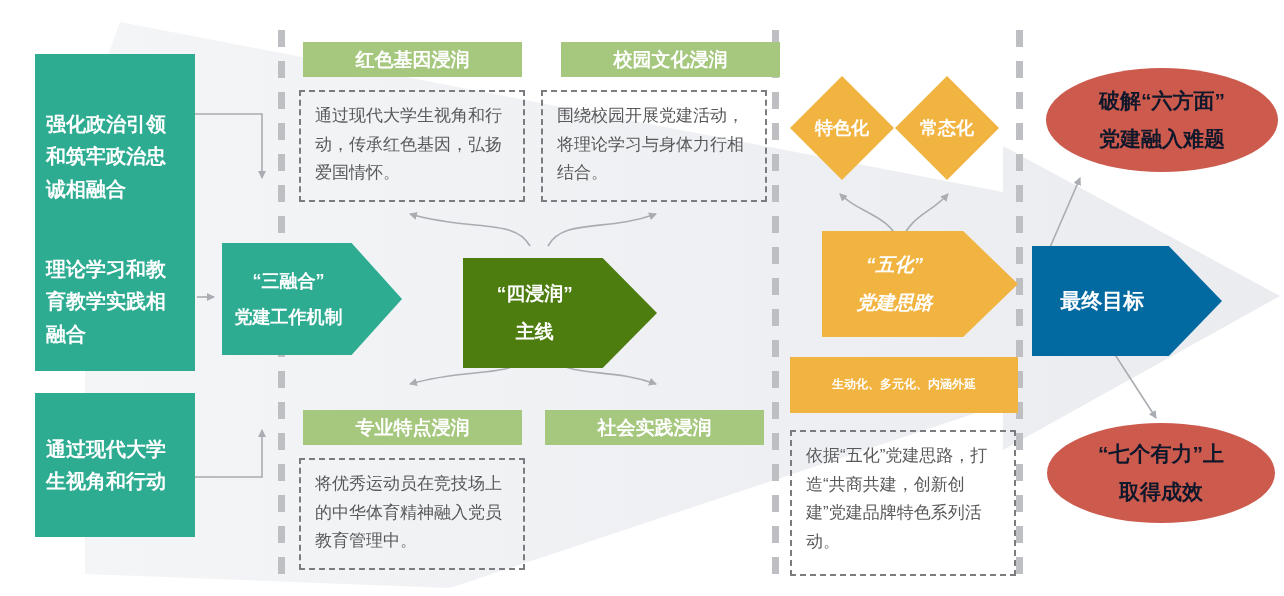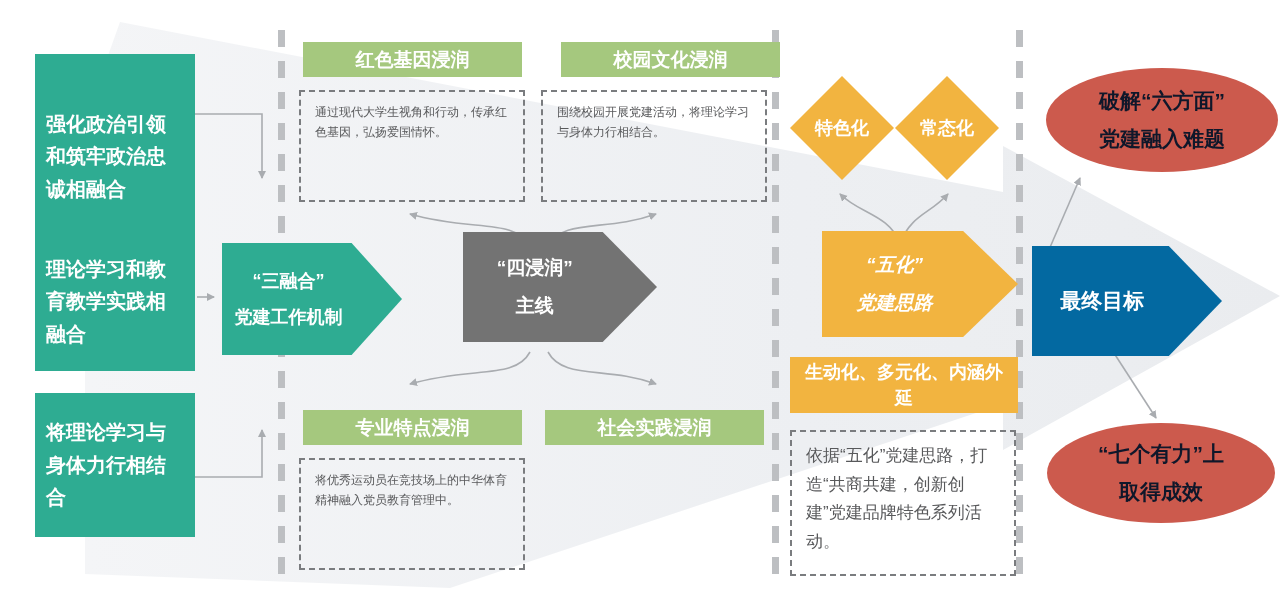--- a/index.html
+++ b/index.html
@@ -21,42 +21,42 @@
   
   .teal-box{position:absolute;left:35px;width:160px;background:#2eac92;color:#fff;
     font-weight:bold;font-size:20px;line-height:1.62;padding:14px 11px;display:flex;align-items:center;}
   .tb1{top:54px;height:205px;} .tb2{top:232px;height:139px;} .tb3{top:393px;height:144px;}
 
   
   .pent{position:absolute;color:#fff;font-weight:bold;display:flex;align-items:center;justify-content:center;
     text-align:center;white-space:pre-line;clip-path:polygon(0 0,72% 0,100% 50%,72% 100%,0 100%);}
   .pent-inner{padding-right:26%;line-height:2.0;}
   .p-teal{left:222px;top:243px;width:180px;height:112px;background:#2eac92;font-size:18px;}
-  .p-green{left:463px;top:232px;width:194px;height:110px;background:#737373;font-size:19px;}
+  .p-green{left:463px;top:258px;width:194px;height:110px;background:#4d7c0f;font-size:19px;}
   .p-orange{left:822px;top:231px;width:196px;height:106px;background:#f2b440;font-size:19px;font-style:italic;}
   .p-red{left:1032px;top:246px;width:190px;height:110px;background:#0369a1;font-size:21px;}
 
   
   .card-title{position:absolute;width:219px;height:35px;background:#a5c87e;color:#fff;font-weight:bold;
     font-size:19px;display:flex;align-items:center;justify-content:center;}
   .ct1{left:303px;top:42px;} .ct2{left:545px;top:42px;margin-left:16px;}
   .ct3{left:303px;top:410px;} .ct4{left:545px;top:410px;}
-  .dash-box{position:absolute;width:226px;border:2px dashed #7a7c7f;color:#58595b;font-size:12px;
+  .dash-box{position:absolute;width:226px;border:2px dashed #7a7c7f;color:#58595b;font-size:17px;
     line-height:1.68;padding:10px 14px;background:transparent;}
   .db1{left:299px;top:90px;height:112px;} .db2{left:541px;top:90px;height:112px;}
   .db3{left:299px;top:458px;height:112px;} .db4{left:541px;top:458px;height:112px;}
   .db5{left:790px;top:430px;height:146px;font-size:17px;}
 
   
   .diamond{position:absolute;width:104px;height:104px;background:#f2b440;color:#fff;font-weight:bold;
     font-size:18px;display:flex;align-items:center;justify-content:center;
     clip-path:polygon(50% 0,100% 50%,50% 100%,0 50%);}
   .dm1{left:790px;top:76px;} .dm2{left:895px;top:76px;}
   .orange-bar{position:absolute;left:790px;top:357px;width:228px;height:56px;background:#f2b440;color:#fff;
-    font-weight:bold;font-size:18px;line-height:1.45;display:flex;align-items:center;justify-content:center;
+    font-weight:bold;font-size:12px;line-height:1.45;display:flex;align-items:center;justify-content:center;
     text-align:center;padding:0 14px;}
 
   
   .ellipse{position:absolute;background:#cc5a4d;color:#0f172a;font-weight:bold;font-size:21px;border-radius:50%;
     display:flex;align-items:center;justify-content:center;text-align:center;white-space:pre-line;line-height:1.8;}
   .el1{left:1046px;top:68px;width:232px;height:104px;}
   .el2{left:1047px;top:423px;width:228px;height:100px;}
 </style>
 </head>
 <body>
@@ -97,21 +97,21 @@
     <path class="conn" d="M1112,350 L1156,418" marker-end="url(#arr)"></path>
   </svg>
 
   <div class="teal-box tb1">
     <span>强化政治引领和筑牢政治忠诚相融合</span>
   </div>
   <div class="teal-box tb2">
     <span>理论学习和教育教学实践相融合</span>
   </div>
   <div class="teal-box tb3">
-    <span>将理论学习与身体力行相结合</span>
+    <span>通过现代大学生视角和行动</span>
   </div>
 
   <div class="pent p-teal">
     <div class="pent-inner">“三融合”
 党建工作机制</div>
   </div>
   <div class="pent p-green">
     <div class="pent-inner">“四浸润”
 主线</div>
   </div>

